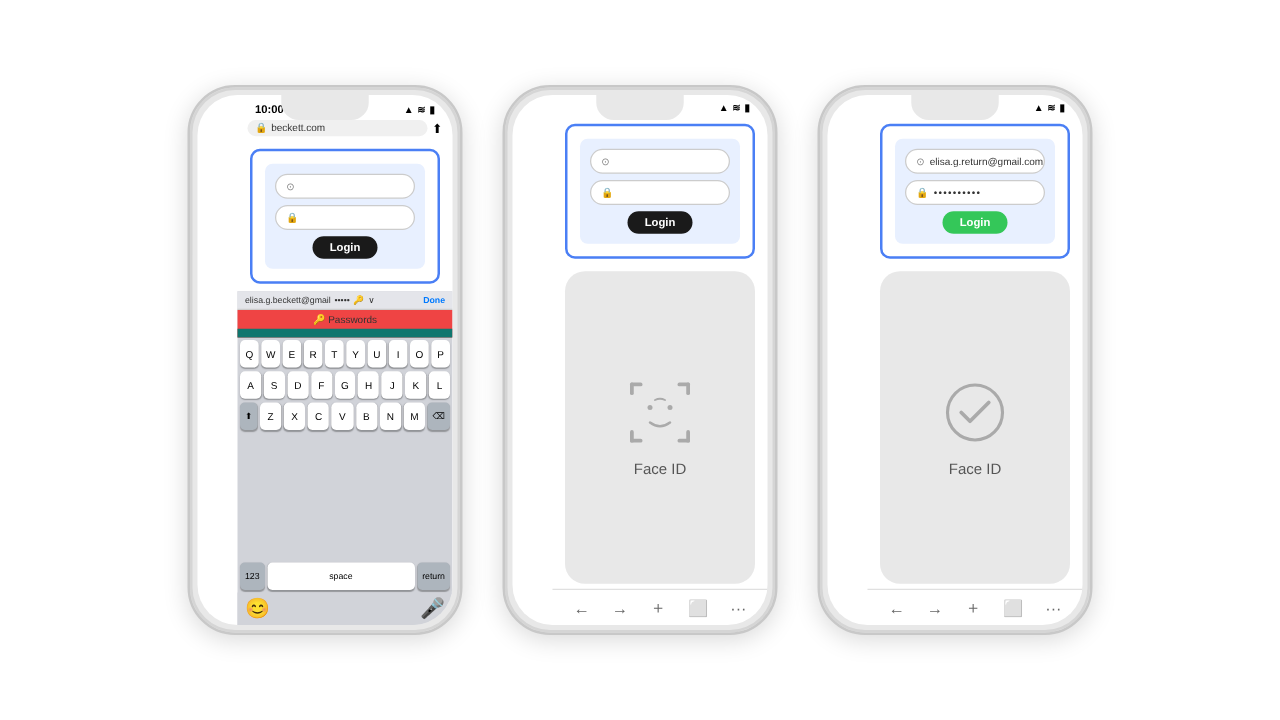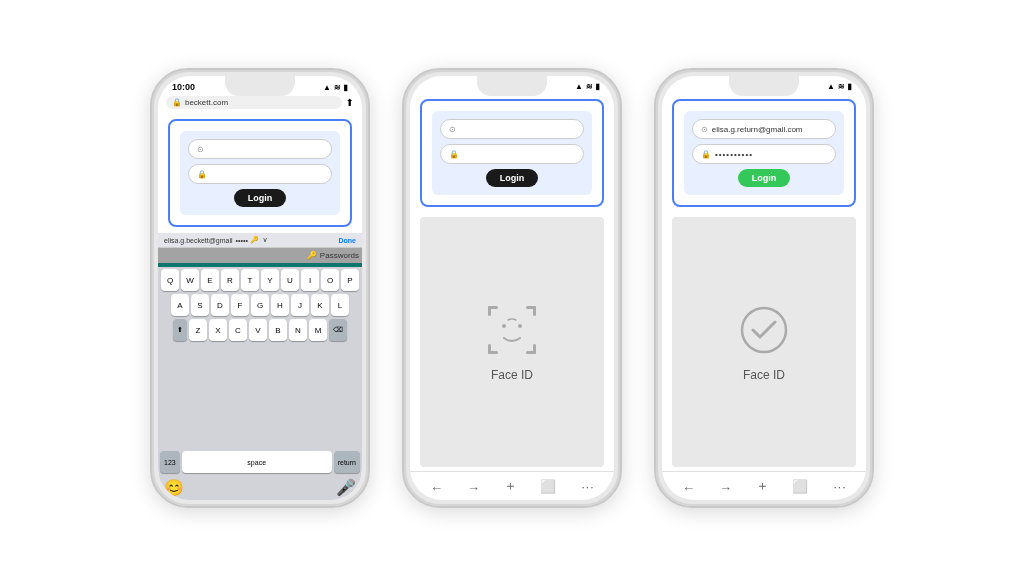--- a/index.html
+++ b/index.html
@@ -171,26 +171,26 @@
     .autofill-left {
       display: flex;
       align-items: center;
       gap: 3px;
     }
     .autofill-right {
       color: #007aff;
       font-weight: 600;
     }
     .passwords-row {
-      background: #a3a3a3;
+      background: #ef4444;
       padding: 3px;
-      text-align: right;
+      text-align: center;
       font-size: 8px;
       color: #333;
-      border-bottom: 4px solid #0f766e;
+      border-bottom: 7px solid #0f766e;
     }
     .keyboard-rows {
       flex: 1;
       padding: 2px 2px;
     }
     .key-row {
       display: flex;
       justify-content: center;
       gap: 2px;
       margin-bottom: 3px;
@@ -243,21 +243,21 @@
       display: flex;
       justify-content: space-between;
       align-items: center;
       background: #d1d3d9;
     }
 
     
     .faceid-panel {
       margin: 4px 10px;
       background: #e8e8e8;
-      border-radius: 4px;
+      border-radius: 16px;
       padding: 16px;
       display: flex;
       flex-direction: column;
       align-items: center;
       justify-content: center;
       gap: 10px;
       flex: 1;
     }
     .faceid-icon {
       width: 56px;
@@ -291,20 +291,21 @@
     }
     .nav-icon {
       font-size: 13px;
       color: #666;
     }
 
     .phone-content {
       display: flex;
       flex-direction: column;
       height: 100%;
+      padding-left: 32px;
     }
 
     
     .input-filled {
       font-size: 8px;
       color: #333;
     }
     .input-dots {
       font-size: 8px;
       color: #333;

